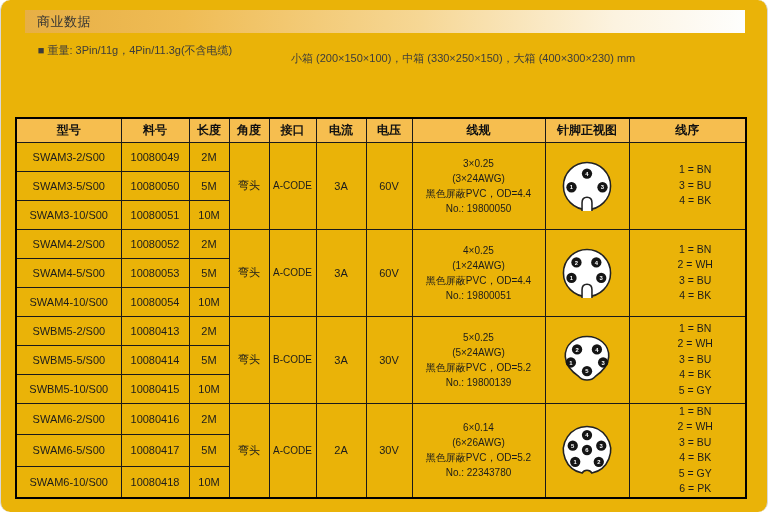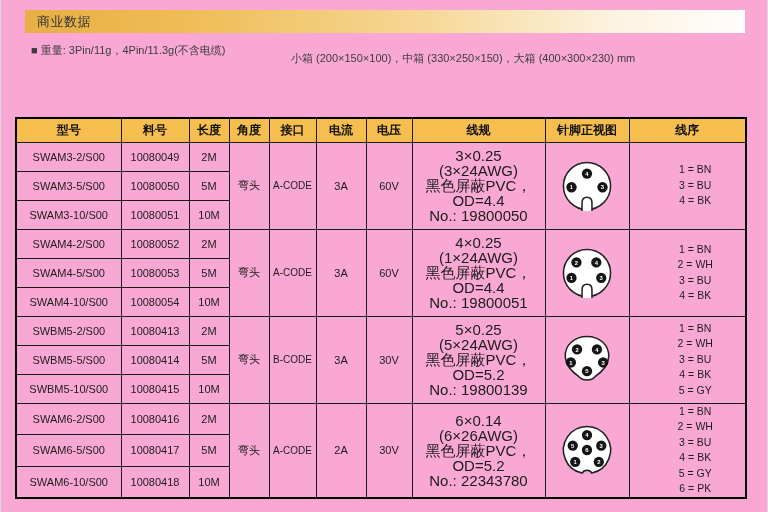--- a/index.html
+++ b/index.html
@@ -1,50 +1,50 @@
 <!DOCTYPE html>
 <html><head>
 <meta charset="utf-8">
 <style>
   * { margin:0; padding:0; box-sizing:border-box; }
   html,body { background:#fff; }
   .page {
-    position:relative; width:768px; height:512px; background:#f9a8d4;
+    position:relative; width:768px; height:512px; background:#eab308;
     border-left:1px solid #d9d9d9; border-right:1px solid #d9d9d9;
     font-family:"Liberation Sans","DejaVu Sans",sans-serif;
-    color:#1f1f1f; overflow:hidden;
+    color:#1f1f1f; overflow:hidden;border-radius:10px;
   }
   .titlebar {
     position:absolute; left:24px; top:10px; width:720px; height:23px;
     background:linear-gradient(90deg,#e7af45 0%,#efbc55 22%,#f6d795 55%,#fcf3e0 82%,#fefefd 100%);
     display:flex; align-items:center; padding-left:12px;
     font-size:13px; color:#333; letter-spacing:0.5px;
   }
   .notes {
     position:absolute; left:30px; top:42px; width:720px;
     display:flex; font-size:11px; color:#3c3c3c; line-height:16px;
   }
-  .note-weight { width:208px; flex:none; }
+  .note-weight { width:208px; flex:none;text-align:center; }
   .note-pack .pack2 { padding-left:52px; margin-top:8px; }
   table.spec {
     position:absolute; left:14px; top:85px;
     border-collapse:collapse; table-layout:fixed; width:730px;
     font-size:11px;
     margin-top:32px;
   }
   table.spec, table.spec td, table.spec th { border:1px solid #1a1a1a; }
   table.spec { border:2px solid #000; }
   table.spec th {
     background:#f6be4f; height:24px; font-size:12px; font-weight:600; color:#111;
   }
   table.spec td { text-align:center; vertical-align:middle; color:#1c1c1c; }
   tbody.g td { height:29px; }
   tbody.g4 td { height:31px; }
   td.code { font-size:10px; white-space:nowrap; }
-  td.wire { font-size:15px; line-height:15px; }
+  td.wire { font-size:10px; line-height:15px; }
   td.seq  { font-size:10.5px; line-height:15.5px; text-align:center;padding-left:16px; }
   td.pin svg { display:block; margin:0 auto; }
   .footnote {
     position:absolute; left:10px; top:477px; width:736px; height:22px;
     background:#f1b73e; display:flex; align-items:center; padding-left:12px;
     font-size:11px; font-weight:600; color:#222;
   }
 </style>
 </head>
 <body>

